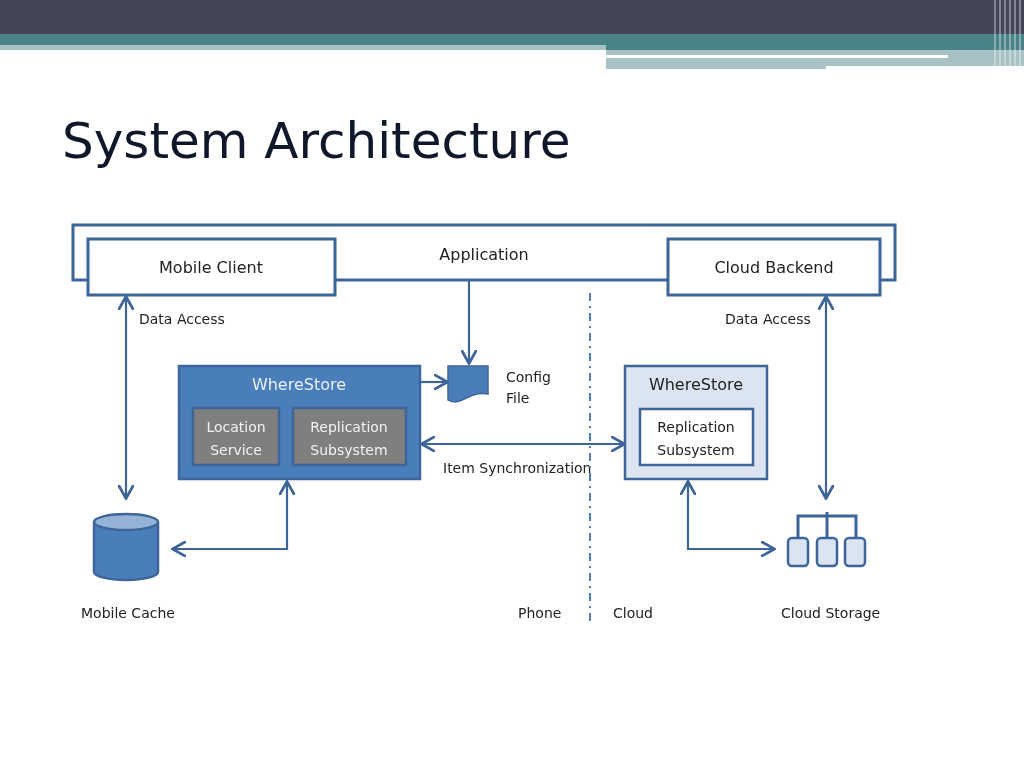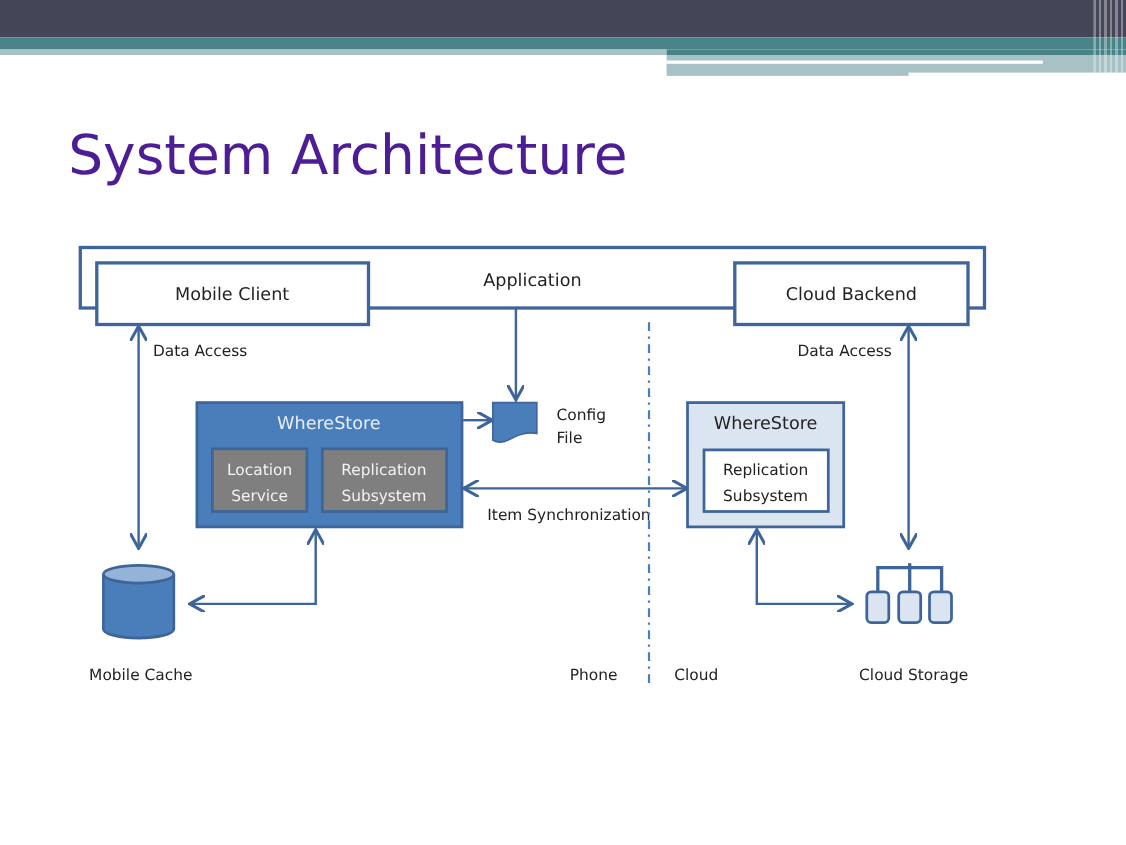--- a/index.html
+++ b/index.html
@@ -1,19 +1,19 @@
 <!DOCTYPE html>
 <html><head>
 <meta charset="utf-8">
 <style>
   html, body { margin:0; padding:0; }
   body { width:1024px; height:768px; background:#ffffff; position:relative; overflow:hidden;
          font-family: "DejaVu Sans", "Liberation Sans", sans-serif; }
   .deco { position:absolute; }
-  #title { position:absolute; left:62px; top:112px; font-size:50px; color:#4c1d95;
+  #title { position:absolute; left:62px; top:112px; font-size:50px; color:#0f172a;
            font-family: "DejaVu Sans", sans-serif; letter-spacing:0px; }
   svg#diagram { position:absolute; left:0; top:0; }
   svg text { font-family: "DejaVu Sans", "Liberation Sans", sans-serif; }
 </style>
 </head>
 <body>
 
 <div class="deco" style="left:0;top:0;width:1024px;height:34px;background:#444556;"></div>
 <div class="deco" style="left:0;top:34px;width:1024px;height:11px;background:#4a8387;"></div>
 <div class="deco" style="left:0;top:45px;width:606px;height:5px;background:#a7c1c4;"></div>

